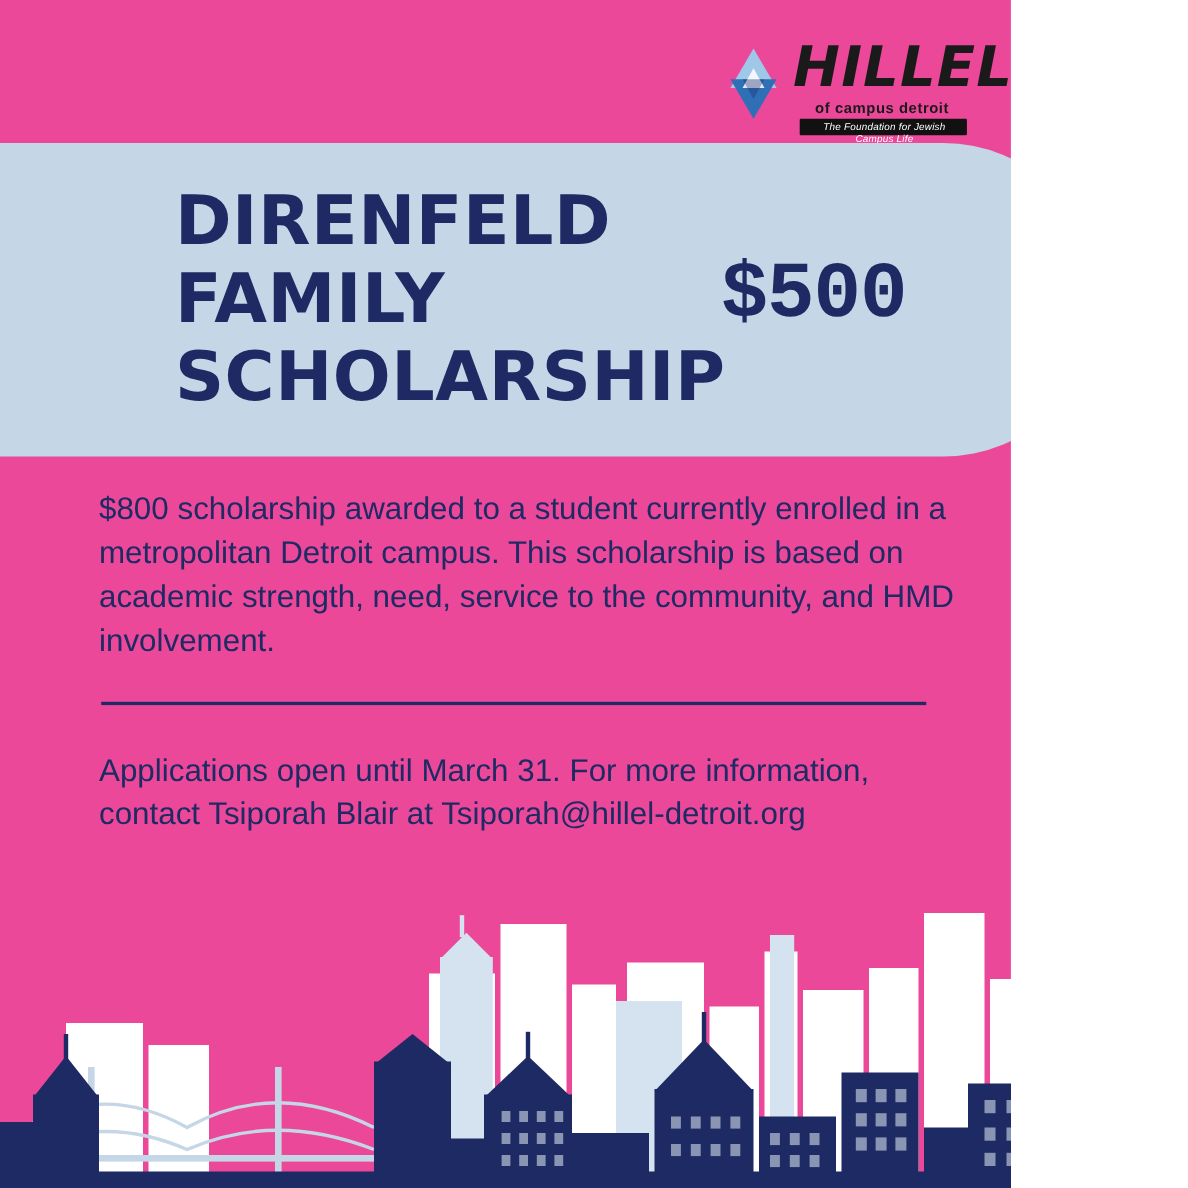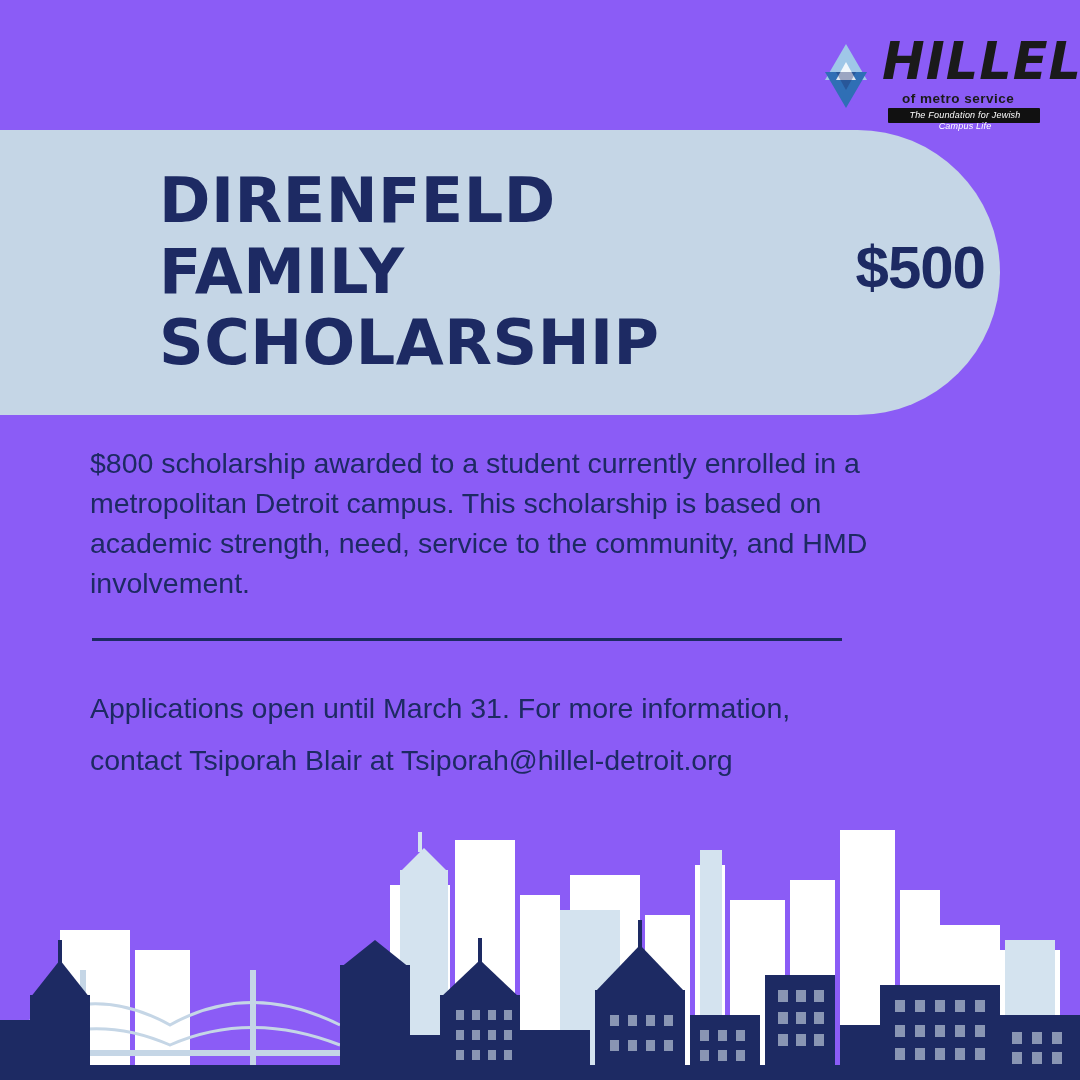--- a/index.html
+++ b/index.html
@@ -3,22 +3,22 @@
 <meta charset="utf-8">
 <style>
   * { box-sizing: border-box; margin: 0; padding: 0; }
   html, body {
     width: 1080px; height: 1080px;
     overflow: hidden;
     font-family: "Liberation Sans", sans-serif;
   }
   .poster {
     position: relative;
-    width: 1080px; height: 1080px;
-    background: #8b5cf6;
+    width: 919px; height: 1080px;
+    background: #ec4899;
     overflow: hidden;
   }
 
   
   .logo {
     position: absolute;
     top: 34px; right: 40px;
     width: 230px; height: 90px;
   }
   .logo-star {
@@ -82,23 +82,23 @@
     font-size: 62px;
     line-height: 71px;
     letter-spacing: 0.5px;
     color: #1d2a63;
     text-transform: uppercase;
     margin-left: 27px;
   }
   .amount {
     position: absolute;
     right: 95px; top: 222px;
-    font-family: Liberation Sans, sans-serif;
-    font-weight: 700;
-    font-size: 60px;
+    font-family: Liberation Mono, monospace;
+    font-weight: 700;
+    font-size: 72px;
     line-height: 92px;
     color: #1d2a63;
     letter-spacing: -1px;
   }
 
   
   .body-text {
     position: absolute;
     left: 90px; top: 443px;
     width: 790px;
@@ -111,21 +111,21 @@
     position: absolute;
     left: 92px; top: 638px;
     width: 750px; height: 3px;
     background: #1d2a63;
   }
   .contact-text {
     position: absolute;
     left: 90px; top: 682px;
     width: 740px;
     font-size: 28.5px;
-    line-height: 52px;
+    line-height: 39px;
     color: #1d2a63;
   }
 
   
   .skyline {
     position: absolute;
     left: 0; bottom: 0;
     width: 1080px; height: 260px;
   }
 </style>
@@ -135,21 +135,21 @@
 <div class="poster">
 
   <div class="logo">
     <svg class="logo-star" viewBox="0 0 72 72">
       <polygon points="36,4 57,40 15,40" fill="#9fc7e8"></polygon>
       <polygon points="36,68 15,32 57,32" fill="#2f6fb5"></polygon>
       <polygon points="36,22 46,40 26,40" fill="#ffffff" opacity="0.85"></polygon>
       <polygon points="36,50 26,32 46,32" fill="#1d2a63" opacity="0.35"></polygon>
     </svg>
     <div class="logo-word">HILLEL</div>
-    <div class="logo-sub">of metro service</div>
+    <div class="logo-sub">of campus detroit</div>
     <div class="logo-bar"></div>
     <div class="logo-tag">The Foundation for Jewish Campus Life</div>
   </div>
 
   <div class="headline-band"></div>
   <div class="headline">DIRENFELD FAMILY SCHOLARSHIP</div>
   <div class="amount">$500</div>
 
   <div class="body-text">$800 scholarship awarded to a student currently enrolled in a metropolitan Detroit campus. This scholarship is based on academic strength, need, service to the community, and HMD involvement.</div>
   <div class="divider"></div>

